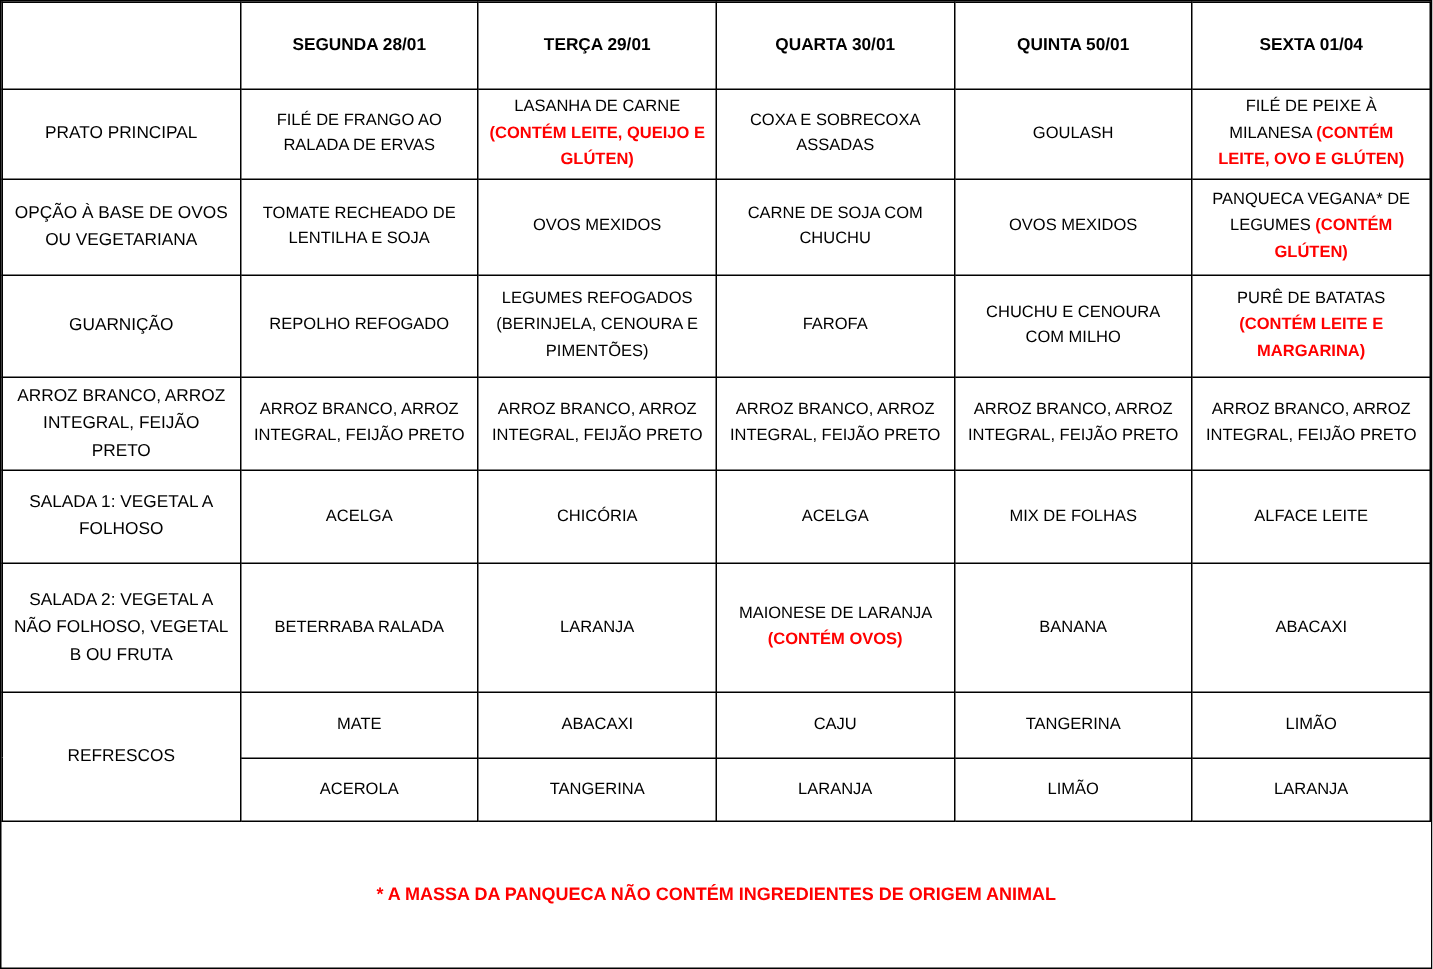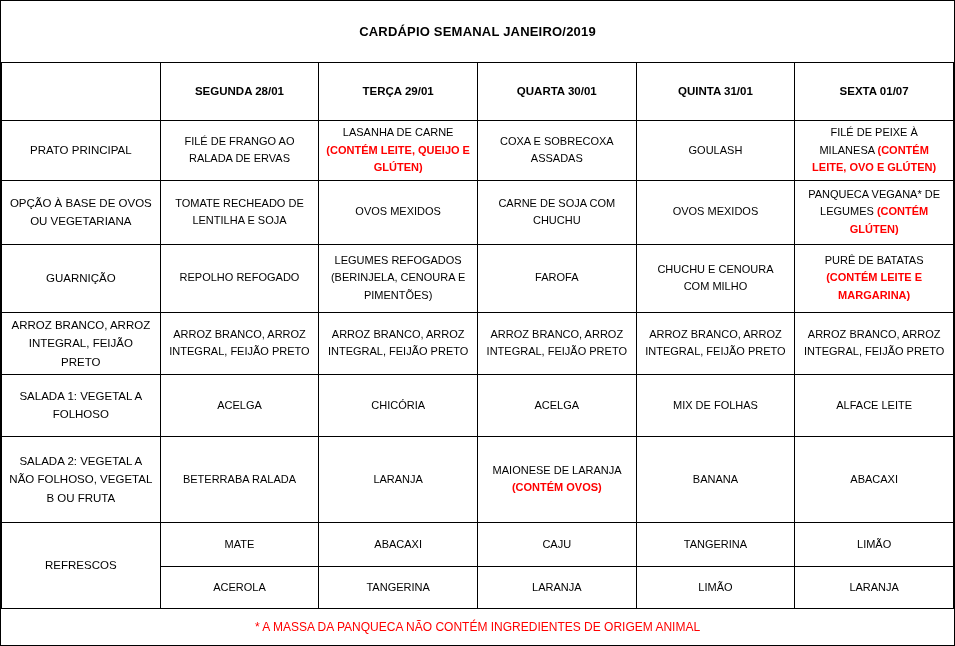--- a/index.html
+++ b/index.html
@@ -65,39 +65,38 @@
   .allergen {
     color: #FF0000;
     font-weight: bold;
   }
   .footnote {
     flex: 1 1 auto;
     display: flex;
     align-items: center;
     justify-content: center;
     color: #FF0000;
-    font-weight: normal;
+    font-weight: bold;
     font-size: 12px;
   }
 </style>
 </head>
 <body>
 
 <div class="page">
-  <div class="title-bar">CARDÁPIO SEMANAL JANEIRO/2019</div>
 
   <table class="menu">
     <thead>
         <tr>
           <th></th>
           <th>SEGUNDA 28/01</th>
           <th>TERÇA 29/01</th>
           <th>QUARTA 30/01</th>
-          <th>QUINTA 31/01</th>
-          <th>SEXTA 01/07</th>
+          <th>QUINTA 50/01</th>
+          <th>SEXTA 01/04</th>
         </tr>
       </thead>
     <tbody>
         <tr>
           <th class="row-label">PRATO PRINCIPAL</th>
           <td><span>FILÉ DE FRANGO AO RALADA DE ERVAS</span></td>
           <td><span>LASANHA DE CARNE</span> <span class="allergen">(CONTÉM LEITE, QUEIJO E GLÚTEN)</span></td>
           <td><span>COXA E SOBRECOXA ASSADAS</span></td>
           <td><span>GOULASH</span></td>
           <td><span>FILÉ DE PEIXE À MILANESA</span> <span class="allergen">(CONTÉM LEITE, OVO E GLÚTEN)</span></td>

